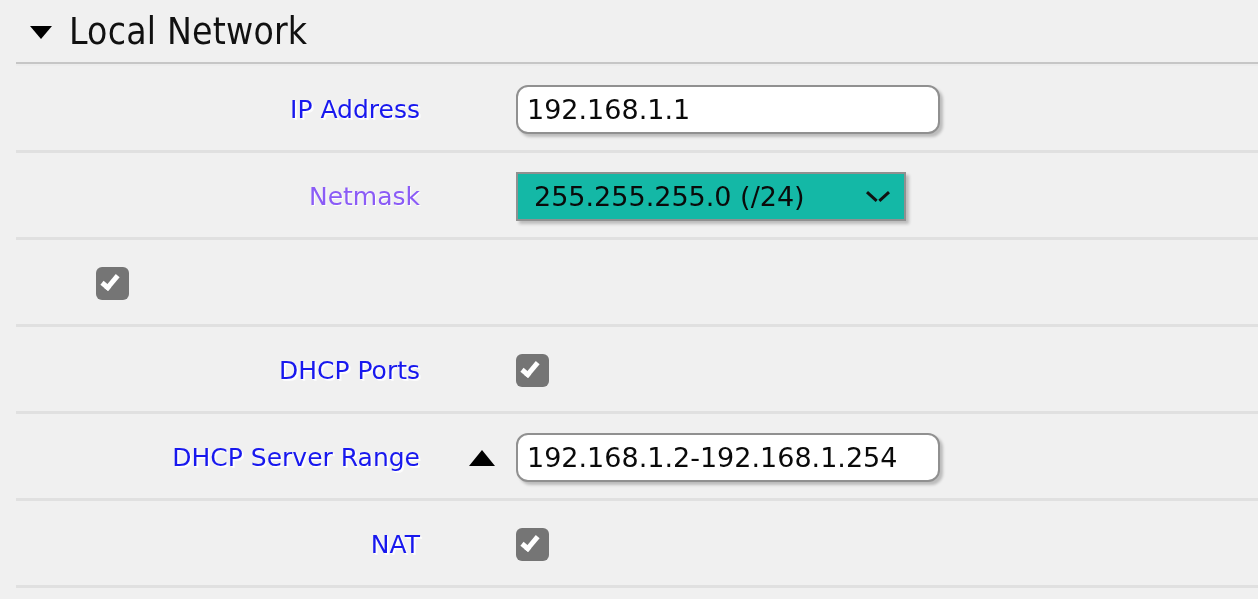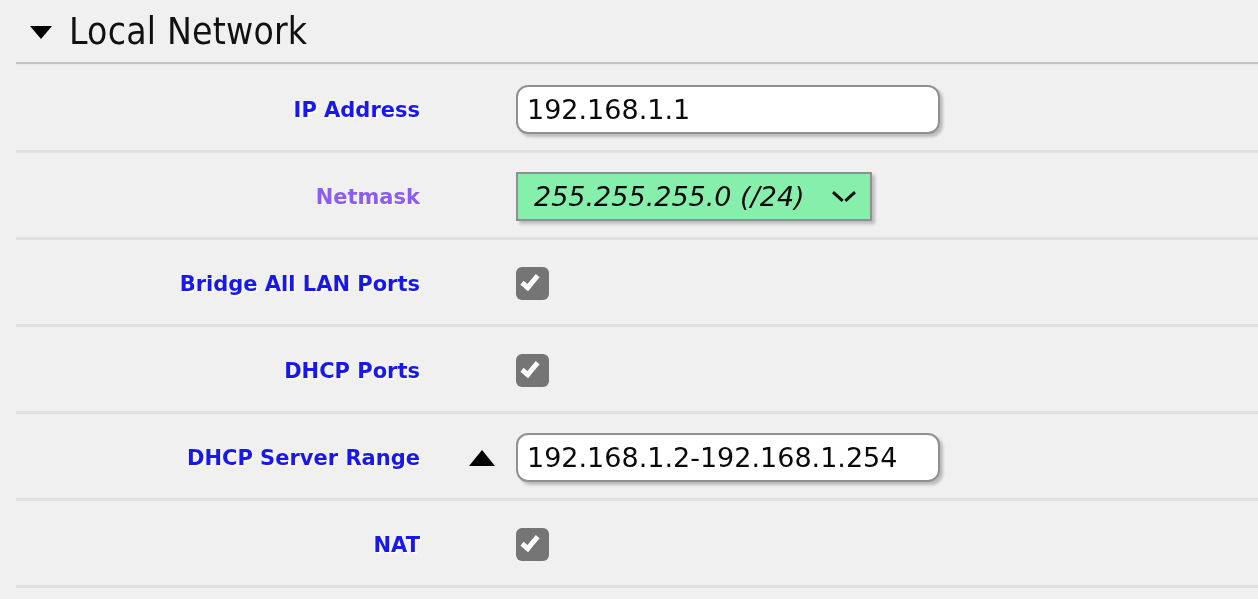--- a/index.html
+++ b/index.html
@@ -80,22 +80,22 @@
     bottom: 0;
     height: 3px;
     background: #e0e0e0;
   }
 
   .row-label {
     width: 420px;
     flex: none;
     text-align: right;
     padding-right: 0;
-    font-size: 21px;
-    font-weight: bold;
+    font-size: 25px;
+    font-weight: normal;
     color: #1818ee;
     text-shadow: 1px 1px 0 #ffffff, 2px 2px 0 rgba(255,255,255,0.75);
     white-space: nowrap;
     box-sizing: border-box;
   }
   .row-label.plain {
     color: #8b5cf6;
     text-shadow: 1px 1px 0 #ffffff;
   }
 
@@ -141,32 +141,31 @@
     color: #0a0a0a;
     padding: 0 0 0 9px;
     box-sizing: border-box;
     line-height: 45px;
     outline: none;
     border-radius: 12px;
   }
 
   
   .select-box {
-    width: 356px;
+    width: 390px;
     height: 49px;
-    background: #86efac;
+    background: #14b8a6;
     border: 2px solid #909090;
     box-shadow: 3px 3px 3px rgba(0,0,0,0.22);
     display: flex;
     align-items: center;
     justify-content: space-between;
     padding: 0 14px 0 16px;
     box-sizing: border-box;
     cursor: default;
-    font-style: italic;
   }
   .select-value {
     font-size: 27px;
     color: #0a0a0a;
     white-space: nowrap;
     line-height: 1;
   }
   .chevron-down {
     width: 20px;
     height: 12px;
@@ -245,21 +244,20 @@
         <div class="control-slot">
           <div class="select-box">
             <span class="select-value">255.255.255.0 (/24)</span>
             <span class="chevron-down"></span>
           </div>
         </div>
       </div>
     </div>
 
     <div class="row">
-      <div class="row-label">Bridge All LAN Ports</div>
       <div class="row-control">
         <div class="control-slot">
           <div class="checkbox">
             <span class="tick"></span>
           </div>
         </div>
       </div>
     </div>
 
     <div class="row">

